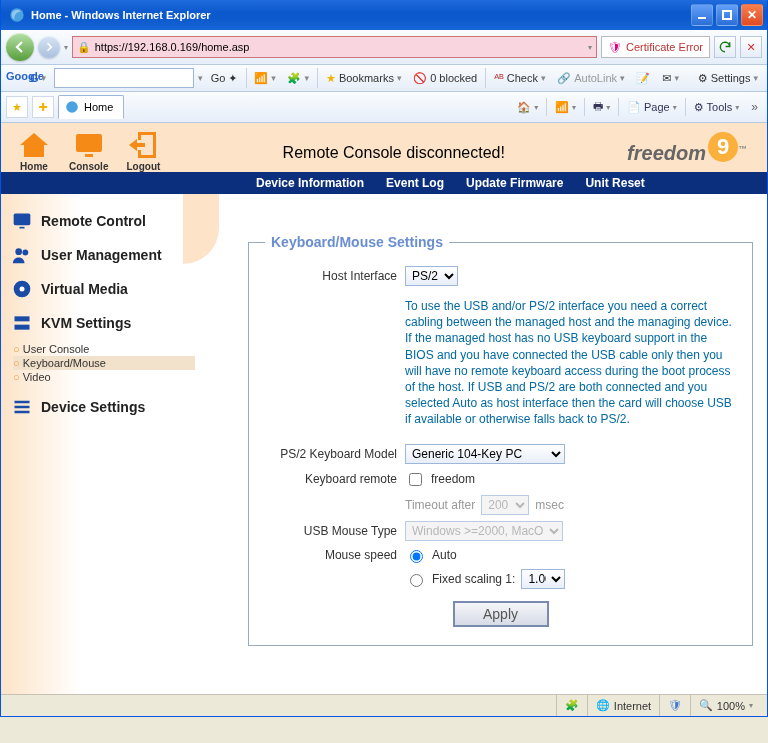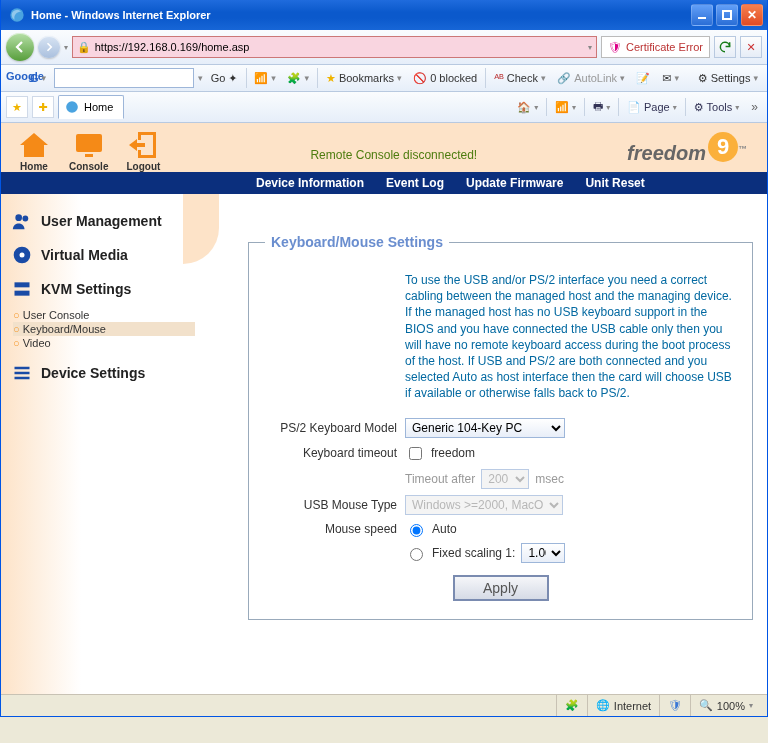--- a/index.html
+++ b/index.html
@@ -39,21 +39,21 @@
   .tabrow .tool { display:flex; align-items:center; gap:3px; padding:2px 4px; color:#335; font-size:11px;}
   .tabrow .tool .dd{font-size:8px;color:#888;}
   .chev{font-size:12px;color:#666;padding:0 4px;}
   
   .content-shell { background:#fff;}
   .page-top { background:#fde3c8; display:flex; align-items:flex-end; padding:8px 20px 0 16px;}
   .app-icons { display:flex; gap:18px; align-items:flex-end;}
   .app-icon { display:flex; flex-direction:column; align-items:center; color:#333; font-size:10px; font-weight:bold; gap:2px;}
   .app-icon .shape { width:34px; height:28px; display:flex; align-items:center; justify-content:center; color:#f58a17;}
   .app-icon .shape svg{width:32px;height:28px;}
-  .disc-msg{ flex:1; text-align:center; color:#4d7c0f; font-size:12px; padding-bottom:10px;}
+  .disc-msg{ flex:1; text-align:center; color:#000000; font-size:16px; padding-bottom:10px;}
   .logo { margin-left:auto; padding-bottom:4px;}
   .logo-text{font-family:Arial;color:#666;font-size:20px;font-style:italic;font-weight:bold;}
   .logo-text .nine{ display:inline-block; width:30px; height:30px; background:#fbb03b; color:#fff; border-radius:50%; font-style:normal; text-align:center; line-height:30px; font-size:22px; position:relative; top:-6px; margin-left:2px;}
   .nav-strip { background:#0b2f7d; color:#fff; font-weight:bold; font-size:12px; padding:4px 0 4px 255px; display:flex; gap:22px;}
   .nav-strip span{cursor:default;}
   .page-body { display:flex; min-height:500px;}
   .sidebar { width:200px; background:linear-gradient(90deg,#fde3c8,#fff 40%,#fff); position:relative;}
   .sidebar::before{content:"";position:absolute;right:-18px;top:0;width:36px;height:70px;background:#fde3c8;border-radius:0 0 45px 0;}
   .side-group { padding:10px 6px 2px 6px;}
   .side-item { display:flex; align-items:center; gap:8px; padding:6px 4px; font-weight:bold; font-size:14px; color:#222;}
@@ -239,20 +239,29 @@
       <span>Update Firmware</span>
       <span>Unit Reset</span>
     </div>
 
     <div class="page-body">
       <div class="sidebar">
         <div class="side-group">
           <div class="side-item">
             <span class="sicon">
                 <svg viewBox="0 0 24 24">
+                  <rect x="2" y="3" width="20" height="14" rx="2" fill="currentColor"></rect>
+                  <rect x="9" y="19" width="6" height="2" fill="currentColor"></rect>
+                </svg>
+              </span>
+            <span>Remote Control</span>
+          </div>
+          <div class="side-item">
+            <span class="sicon">
+                <svg viewBox="0 0 24 24">
                   <circle cx="8" cy="8" r="4" fill="currentColor"></circle>
                   <circle cx="16" cy="9" r="3.5" fill="currentColor"></circle>
                   <path d="M1 22c0-5 4-7 7-7s7 2 7 7" fill="currentColor"></path>
                 </svg>
               </span>
             <span>User Management</span>
           </div>
           <div class="side-item">
             <span class="sicon">
                 <svg viewBox="0 0 24 24">
@@ -284,37 +293,43 @@
               </span>
             <span>Device Settings</span>
           </div>
         </div>
       </div>
 
       <div class="main">
         <fieldset class="settings">
           <legend>Keyboard/Mouse Settings</legend>
 
+          <div class="row">
+            <div class="lbl">Host Interface</div>
+            <div class="ctrl">
+              <select><option>PS/2</option></select>
+            </div>
+          </div>
 
           <div class="row">
             <div class="lbl"></div>
             <div class="ctrl">
               <div class="info-block">To use the USB and/or PS/2 interface you need a correct cabling between the managed host and the managing device. If the managed host has no USB keyboard support in the BIOS and you have connected the USB cable only then you will have no remote keyboard access during the boot process of the host. If USB and PS/2 are both connected and you selected Auto as host interface then the card will choose USB if available or otherwise falls back to PS/2.</div>
             </div>
           </div>
 
           <div class="row">
             <div class="lbl">PS/2 Keyboard Model</div>
             <div class="ctrl">
               <select style="width:160px"><option>Generic 104-Key PC</option></select>
             </div>
           </div>
 
           <div class="row">
-            <div class="lbl">Keyboard timeout</div>
+            <div class="lbl">Keyboard remote</div>
             <div class="ctrl">
               <input type="checkbox" style="">
               <span>freedom</span>
             </div>
           </div>
 
           <div class="row">
             <div class="lbl"></div>
             <div class="ctrl" style="color:#999">
               <span>Timeout after</span>

